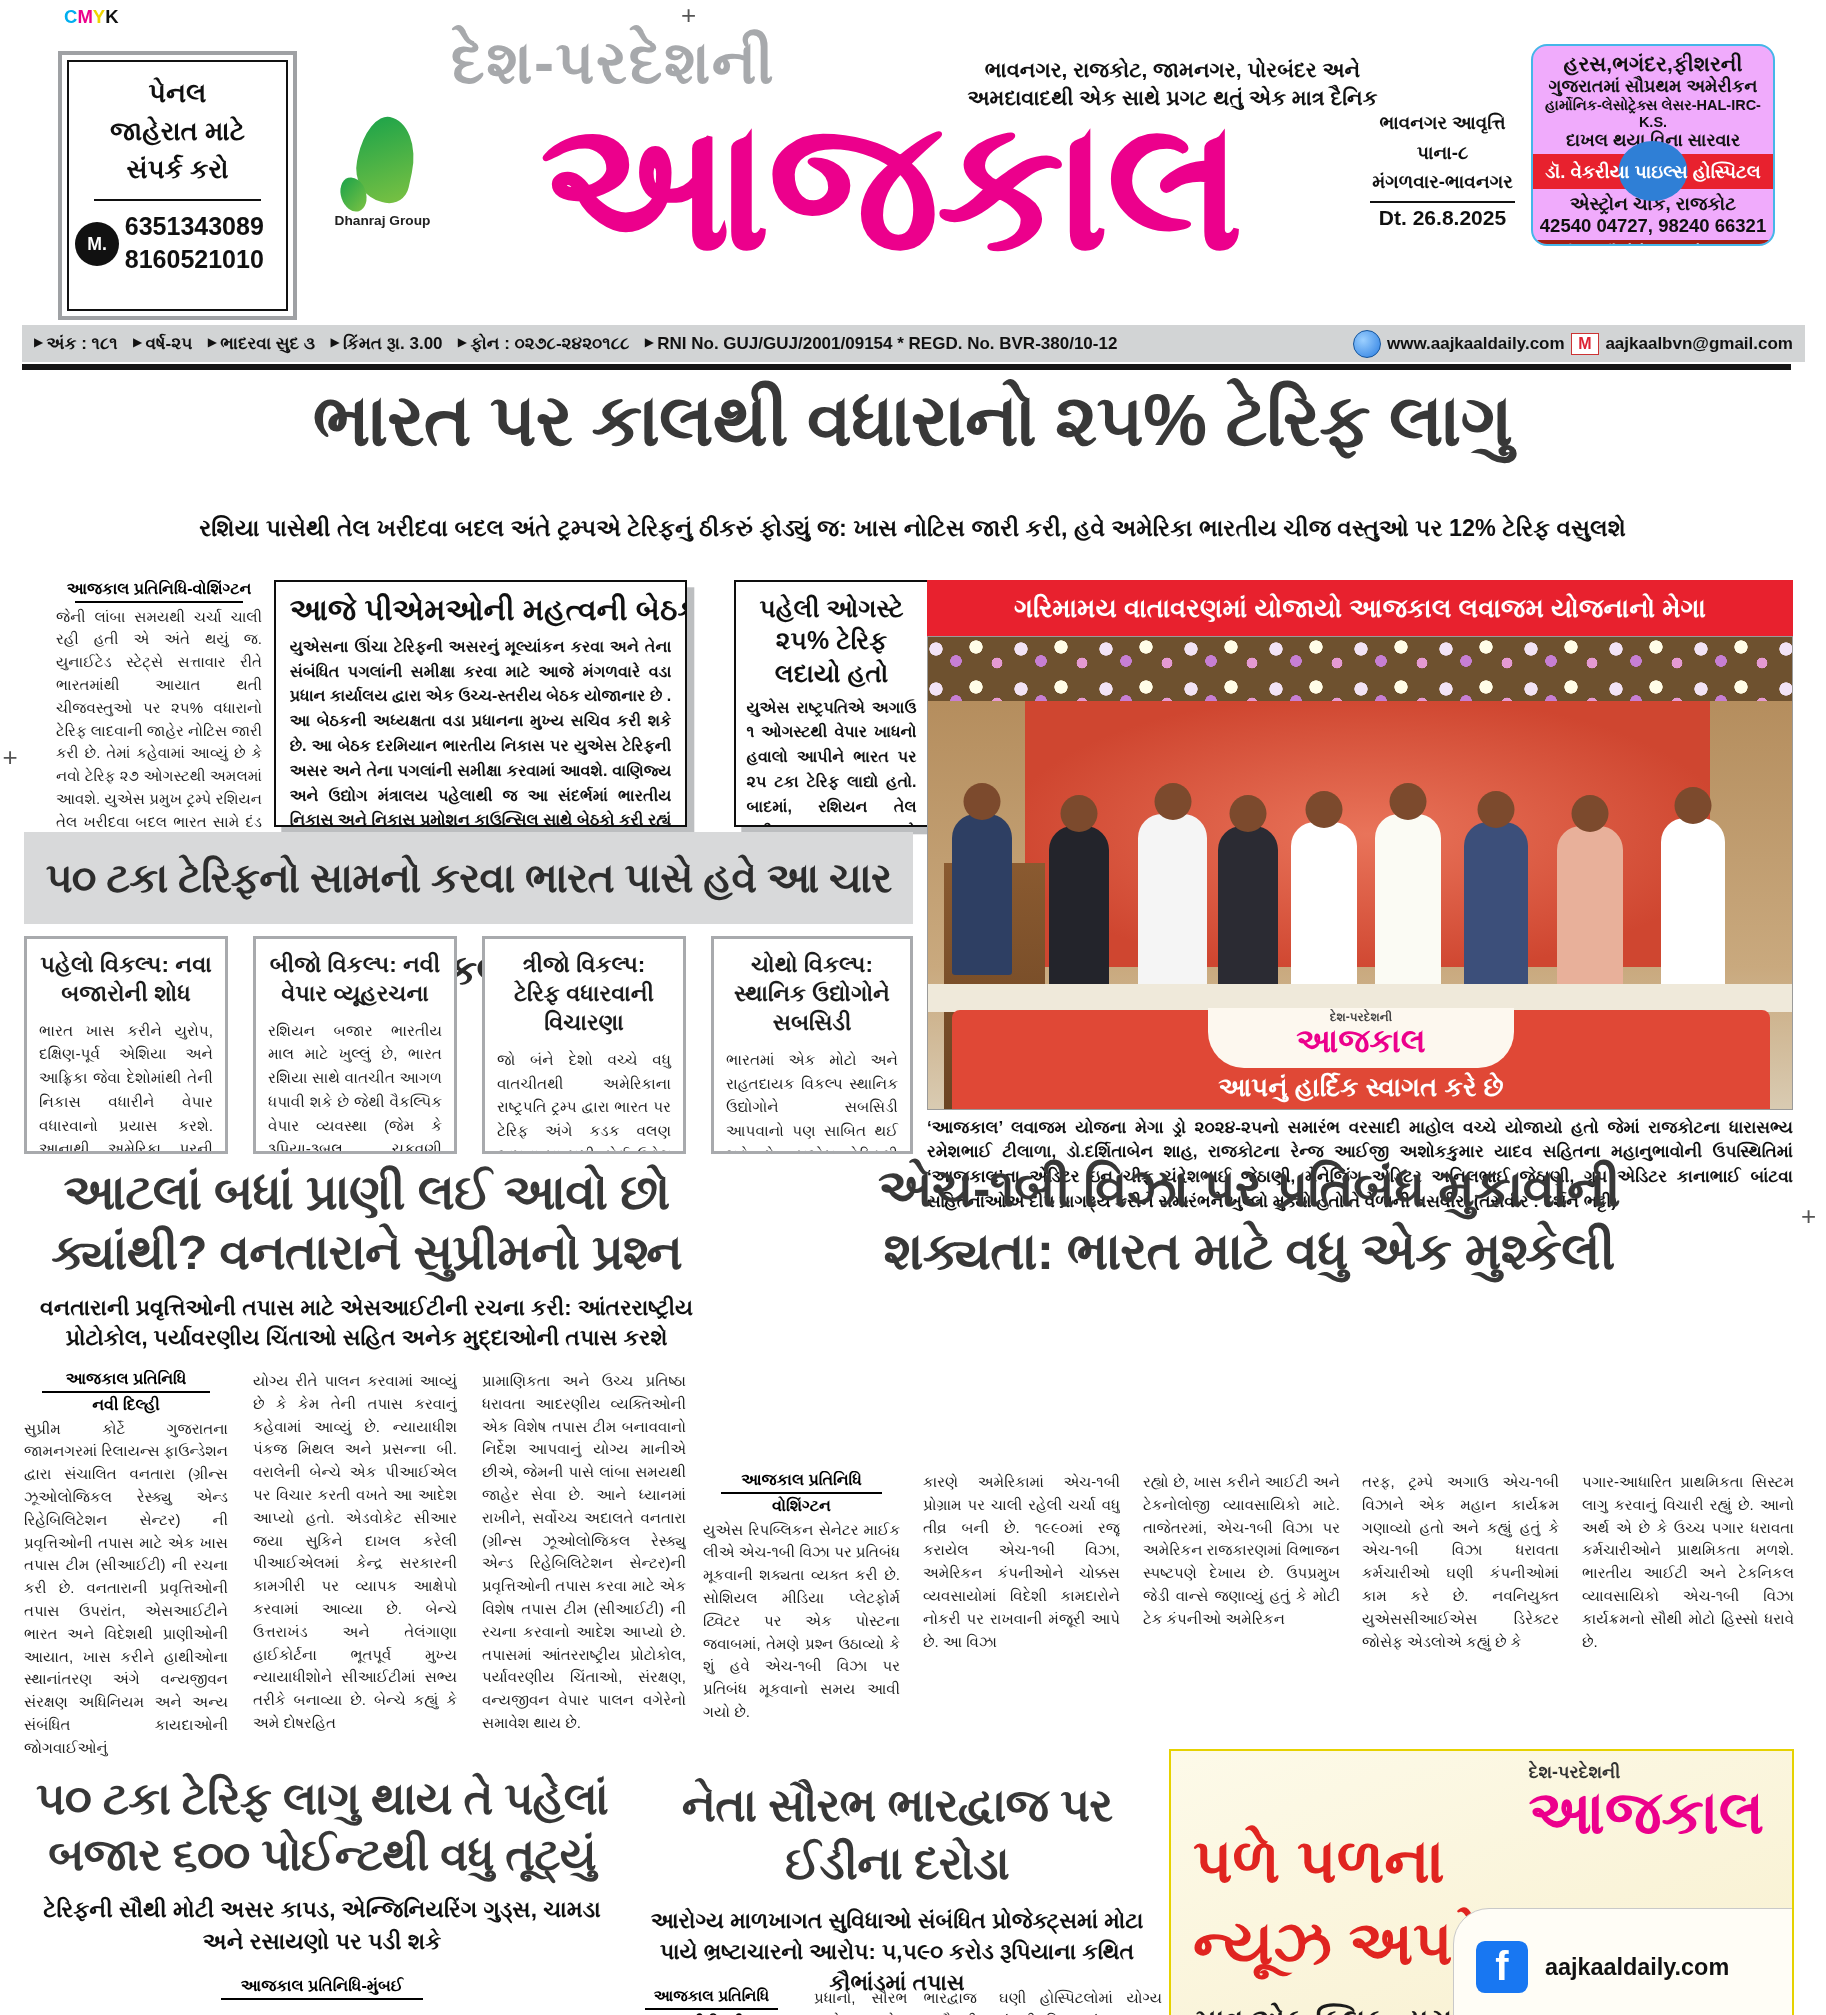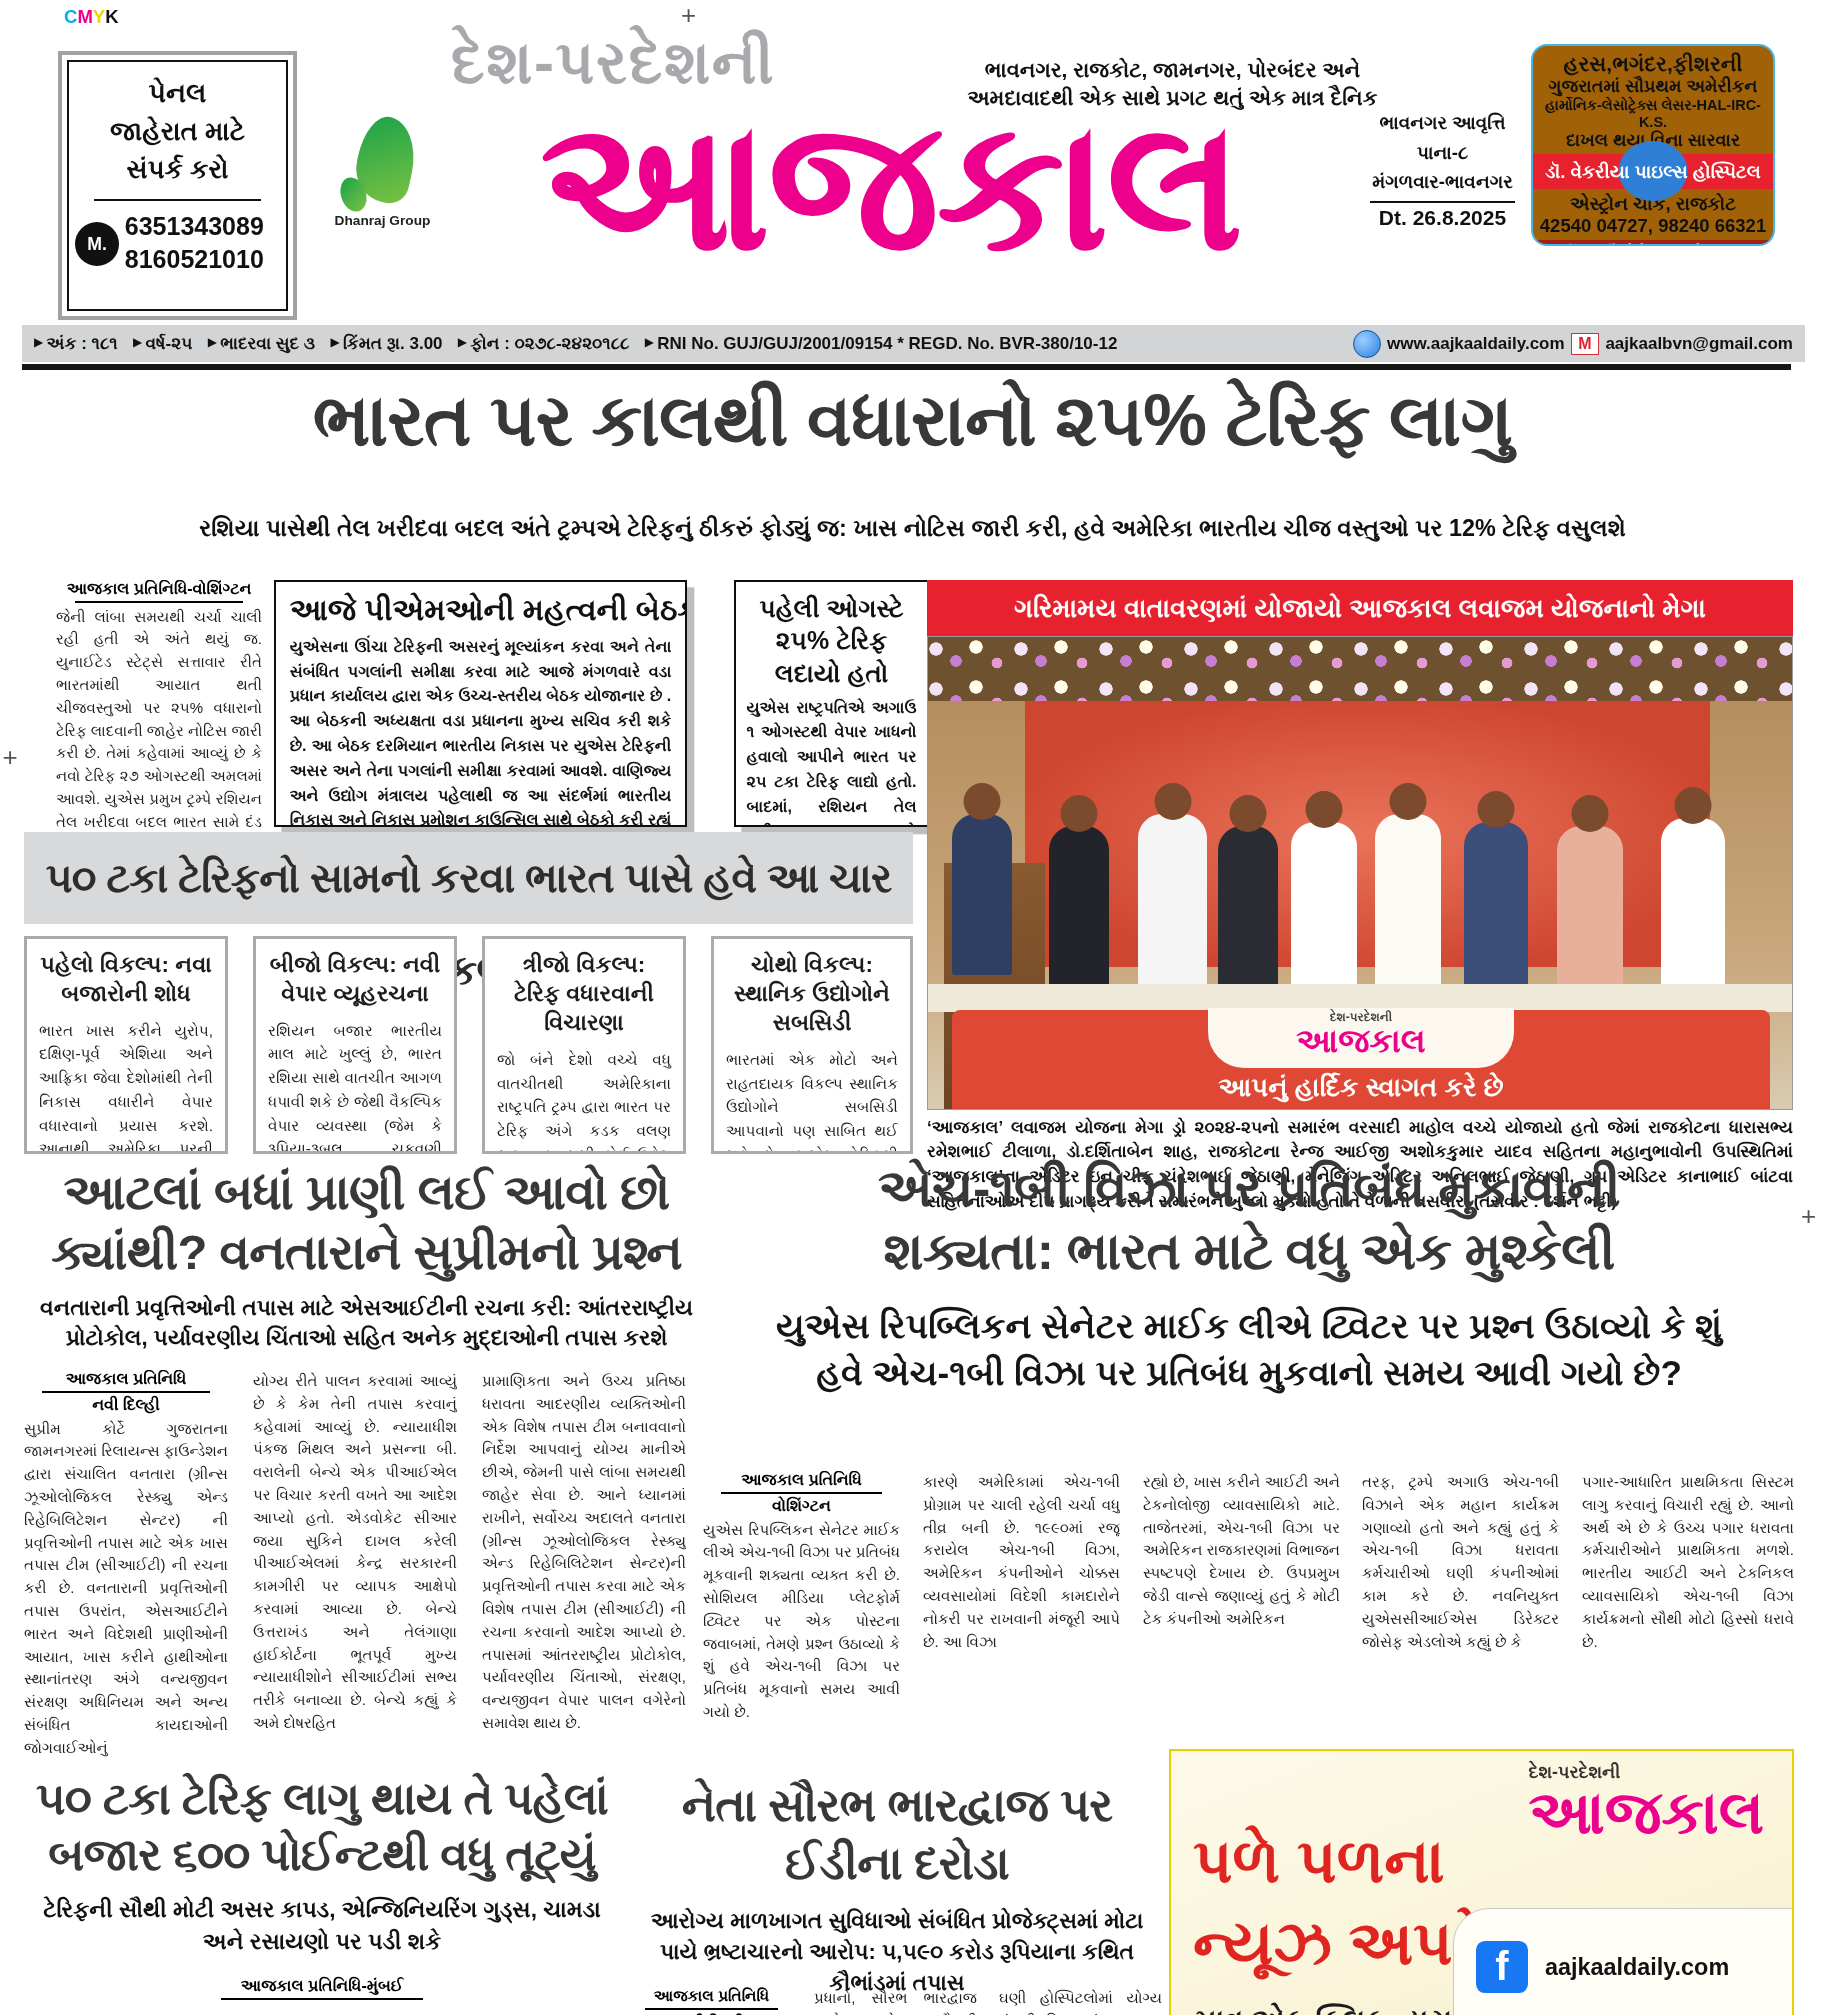--- a/index.html
+++ b/index.html
@@ -65,21 +65,21 @@
   </div>
 
   <div class="abs ctr" style="left:1362px;top:108px;width:161px;font-weight:800;color:#111;">
     <div style="font-size:18.5px;line-height:1.6;">ભાવનગર આવૃત્તિ</div>
     <div style="font-size:18.5px;line-height:1.6;">પાના-૮</div>
     <div style="font-size:18.5px;line-height:1.6;">મંગળવાર-ભાવનગર</div>
     <div style="border-top:2px solid #111;margin:4px 8px 3.2px 8px;"></div>
     <div style="font-size:21px;">Dt. 26.8.2025</div>
   </div>
 
-  <div class="abs" style="left:1531px;top:44px;width:244px;height:202px;background:#a16207;border:2.4px solid #45b6e8;border-radius:16px;box-sizing:border-box;overflow:hidden;text-align:center;">
+  <div class="abs" style="left:1531px;top:44px;width:244px;height:202px;background:#f0abfc;border:2.4px solid #45b6e8;border-radius:16px;box-sizing:border-box;overflow:hidden;text-align:center;">
     <div style="font-size:21px;font-weight:800;margin-top:5.6px;">હરસ,ભગંદર,ફીશરની</div>
     <div style="font-size:17.7px;font-weight:800;">ગુજરાતમાં સૌપ્રથમ અમેરીકન</div>
     <div style="font-size:14.5px;font-weight:800;">હાર્મોનિક-લેસોટ્રેક્સ લેસર-HAL-IRC-K.S.</div>
     <div style="font-size:17.7px;font-weight:800;">દાખલ થયા વિના સારવાર</div>
     <div style="position:relative;background:#e8212e;height:35px;margin-top:3.2px;">
       <span style="position:absolute;left:50%;top:50%;transform:translate(-50%,-50%);width:69px;height:60px;background:#2f7fd6;border-radius:50%;"></span>
       <span style="position:relative;color:#fff;font-size:18.5px;font-weight:800;line-height:35px;">ડૉ. વેકરીયા પાઇલ્સ હોસ્પિટલ</span>
     </div>
     <div style="font-size:18.5px;font-weight:800;margin-top:4px;">એસ્ટ્રોન ચોક, રાજકોટ</div>
     <div style="font-size:18.5px;font-weight:800;">42540 04727, 98240 66321</div>
@@ -201,24 +201,20 @@
     <div class="byline" style="margin-bottom:4px;">નવી દિલ્હી</div>
     <div class="body-txt j">સુપ્રીમ કોર્ટે ગુજરાતના જામનગરમાં રિલાયન્સ ફાઉન્ડેશન દ્વારા સંચાલિત વનતારા (ગ્રીન્સ ઝૂઓલોજિકલ રેસ્ક્યુ એન્ડ રિહેબિલિટેશન સેન્ટર) ની પ્રવૃત્તિઓની તપાસ માટે એક ખાસ તપાસ ટીમ (સીઆઈટી) ની રચના કરી છે. વનતારાની પ્રવૃત્તિઓની તપાસ ઉપરાંત, એસઆઈટીને ભારત અને વિદેશથી પ્રાણીઓની આયાત, ખાસ કરીને હાથીઓના સ્થાનાંતરણ અંગે વન્યજીવન સંરક્ષણ અધિનિયમ અને અન્ય સંબંધિત કાયદાઓની જોગવાઈઓનું</div>
   </div>
   <div class="abs body-txt j" style="left:253px;top:1370px;width:204px;height:472px;overflow:hidden;">યોગ્ય રીતે પાલન કરવામાં આવ્યું છે કે કેમ તેની તપાસ કરવાનું કહેવામાં આવ્યું છે. ન્યાયાધીશ પંકજ મિથલ અને પ્રસન્ના બી. વરાલેની બેન્ચે એક પીઆઈએલ પર વિચાર કરતી વખતે આ આદેશ આપ્યો હતો. એડવોકેટ સીઆર જયા સુકિને દાખલ કરેલી પીઆઈએલમાં કેન્દ્ર સરકારની કામગીરી પર વ્યાપક આક્ષેપો કરવામાં આવ્યા છે. બેન્ચે ઉત્તરાખંડ અને તેલંગાણા હાઈકોર્ટના ભૂતપૂર્વ મુખ્ય ન્યાયાધીશોને સીઆઈટીમાં સભ્ય તરીકે બનાવ્યા છે. બેન્ચે કહ્યું કે અમે દોષરહિત</div>
   <div class="abs body-txt j" style="left:482px;top:1370px;width:204px;height:472px;overflow:hidden;">પ્રામાણિકતા અને ઉચ્ચ પ્રતિષ્ઠા ધરાવતા આદરણીય વ્યક્તિઓની એક વિશેષ તપાસ ટીમ બનાવવાનો નિર્દેશ આપવાનું યોગ્ય માનીએ છીએ, જેમની પાસે લાંબા સમયથી જાહેર સેવા છે. આને ધ્યાનમાં રાખીને, સર્વોચ્ચ અદાલતે વનતારા (ગ્રીન્સ ઝૂઓલોજિકલ રેસ્ક્યુ એન્ડ રિહેબિલિટેશન સેન્ટર)ની પ્રવૃત્તિઓની તપાસ કરવા માટે એક વિશેષ તપાસ ટીમ (સીઆઈટી) ની રચના કરવાનો આદેશ આપ્યો છે. તપાસમાં આંતરરાષ્ટ્રીય પ્રોટોકોલ, પર્યાવરણીય ચિંતાઓ, સંરક્ષણ, વન્યજીવન વેપાર પાલન વગેરેનો સમાવેશ થાય છે.</div>
 
   <div class="abs ctr hl" style="left:703px;top:1157px;width:1092px;font-size:52px;line-height:1.22;">
     <div>એચ-૧બી વિઝા પર પ્રતિબંધ મુકાવાની</div>
     <div>શક્યતા: ભારત માટે વધુ એક મુશ્કેલી</div>
   </div>
-  <div class="abs ctr" style="left:703px;top:1302px;width:1092px;font-size:35px;font-weight:800;line-height:1.35;color:#161616;">
-    <div>યુએસ રિપબ્લિકન સેનેટર માઈક લીએ ટ્વિટર પર પ્રશ્ન ઉઠાવ્યો કે શું</div>
-    <div>હવે એચ-૧બી વિઝા પર પ્રતિબંધ મુકવાનો સમય આવી ગયો છે?</div>
-  </div>
   <div class="abs" style="left:703px;top:1471px;width:197px;height:290px;overflow:hidden;">
     <div class="byline">આજકાલ પ્રતિનિધિ</div>
     <div class="byline-rule"></div>
     <div class="byline" style="margin-bottom:4px;">વોશિંગ્ટન</div>
     <div class="body-txt j">યુએસ રિપબ્લિકન સેનેટર માઈક લીએ એચ-૧બી વિઝા પર પ્રતિબંધ મૂકવાની શક્યતા વ્યક્ત કરી છે. સોશિયલ મીડિયા પ્લેટફોર્મ ટ્વિટર પર એક પોસ્ટના જવાબમાં, તેમણે પ્રશ્ન ઉઠાવ્યો કે શું હવે એચ-૧બી વિઝા પર પ્રતિબંધ મૂકવાનો સમય આવી ગયો છે.</div>
   </div>
   <div class="abs body-txt j" style="left:923px;top:1471px;width:197px;height:290px;overflow:hidden;">કારણે અમેરિકામાં એચ-૧બી પ્રોગ્રામ પર ચાલી રહેલી ચર્ચા વધુ તીવ્ર બની છે. ૧૯૯૦માં રજૂ કરાયેલ એચ-૧બી વિઝા, અમેરિકન કંપનીઓને ચોક્કસ વ્યવસાયોમાં વિદેશી કામદારોને નોકરી પર રાખવાની મંજૂરી આપે છે. આ વિઝા</div>
   <div class="abs body-txt j" style="left:1143px;top:1471px;width:197px;height:290px;overflow:hidden;">રહ્યો છે, ખાસ કરીને આઈટી અને ટેકનોલોજી વ્યાવસાયિકો માટે. તાજેતરમાં, એચ-૧બી વિઝા પર અમેરિકન રાજકારણમાં વિભાજન સ્પષ્ટપણે દેખાય છે. ઉપપ્રમુખ જેડી વાન્સે જણાવ્યું હતું કે મોટી ટેક કંપનીઓ અમેરિકન</div>
   <div class="abs body-txt j" style="left:1362px;top:1471px;width:197px;height:290px;overflow:hidden;">તરફ, ટ્રમ્પે અગાઉ એચ-૧બી વિઝાને એક મહાન કાર્યક્રમ ગણાવ્યો હતો અને કહ્યું હતું કે એચ-૧બી વિઝા ધરાવતા કર્મચારીઓ ઘણી કંપનીઓમાં કામ કરે છે. નવનિયુક્ત યુએસસીઆઈએસ ડિરેક્ટર જોસેફ એડલોએ કહ્યું છે કે</div>
   <div class="abs body-txt j" style="left:1582px;top:1471px;width:212px;height:290px;overflow:hidden;">પગાર-આધારિત પ્રાથમિકતા સિસ્ટમ લાગુ કરવાનું વિચારી રહ્યું છે. આનો અર્થ એ છે કે ઉચ્ચ પગાર ધરાવતા કર્મચારીઓને પ્રાથમિકતા મળશે. ભારતીય આઈટી અને ટેકનિકલ વ્યાવસાયિકો એચ-૧બી વિઝા કાર્યક્રમનો સૌથી મોટો હિસ્સો ધરાવે છે.</div>

